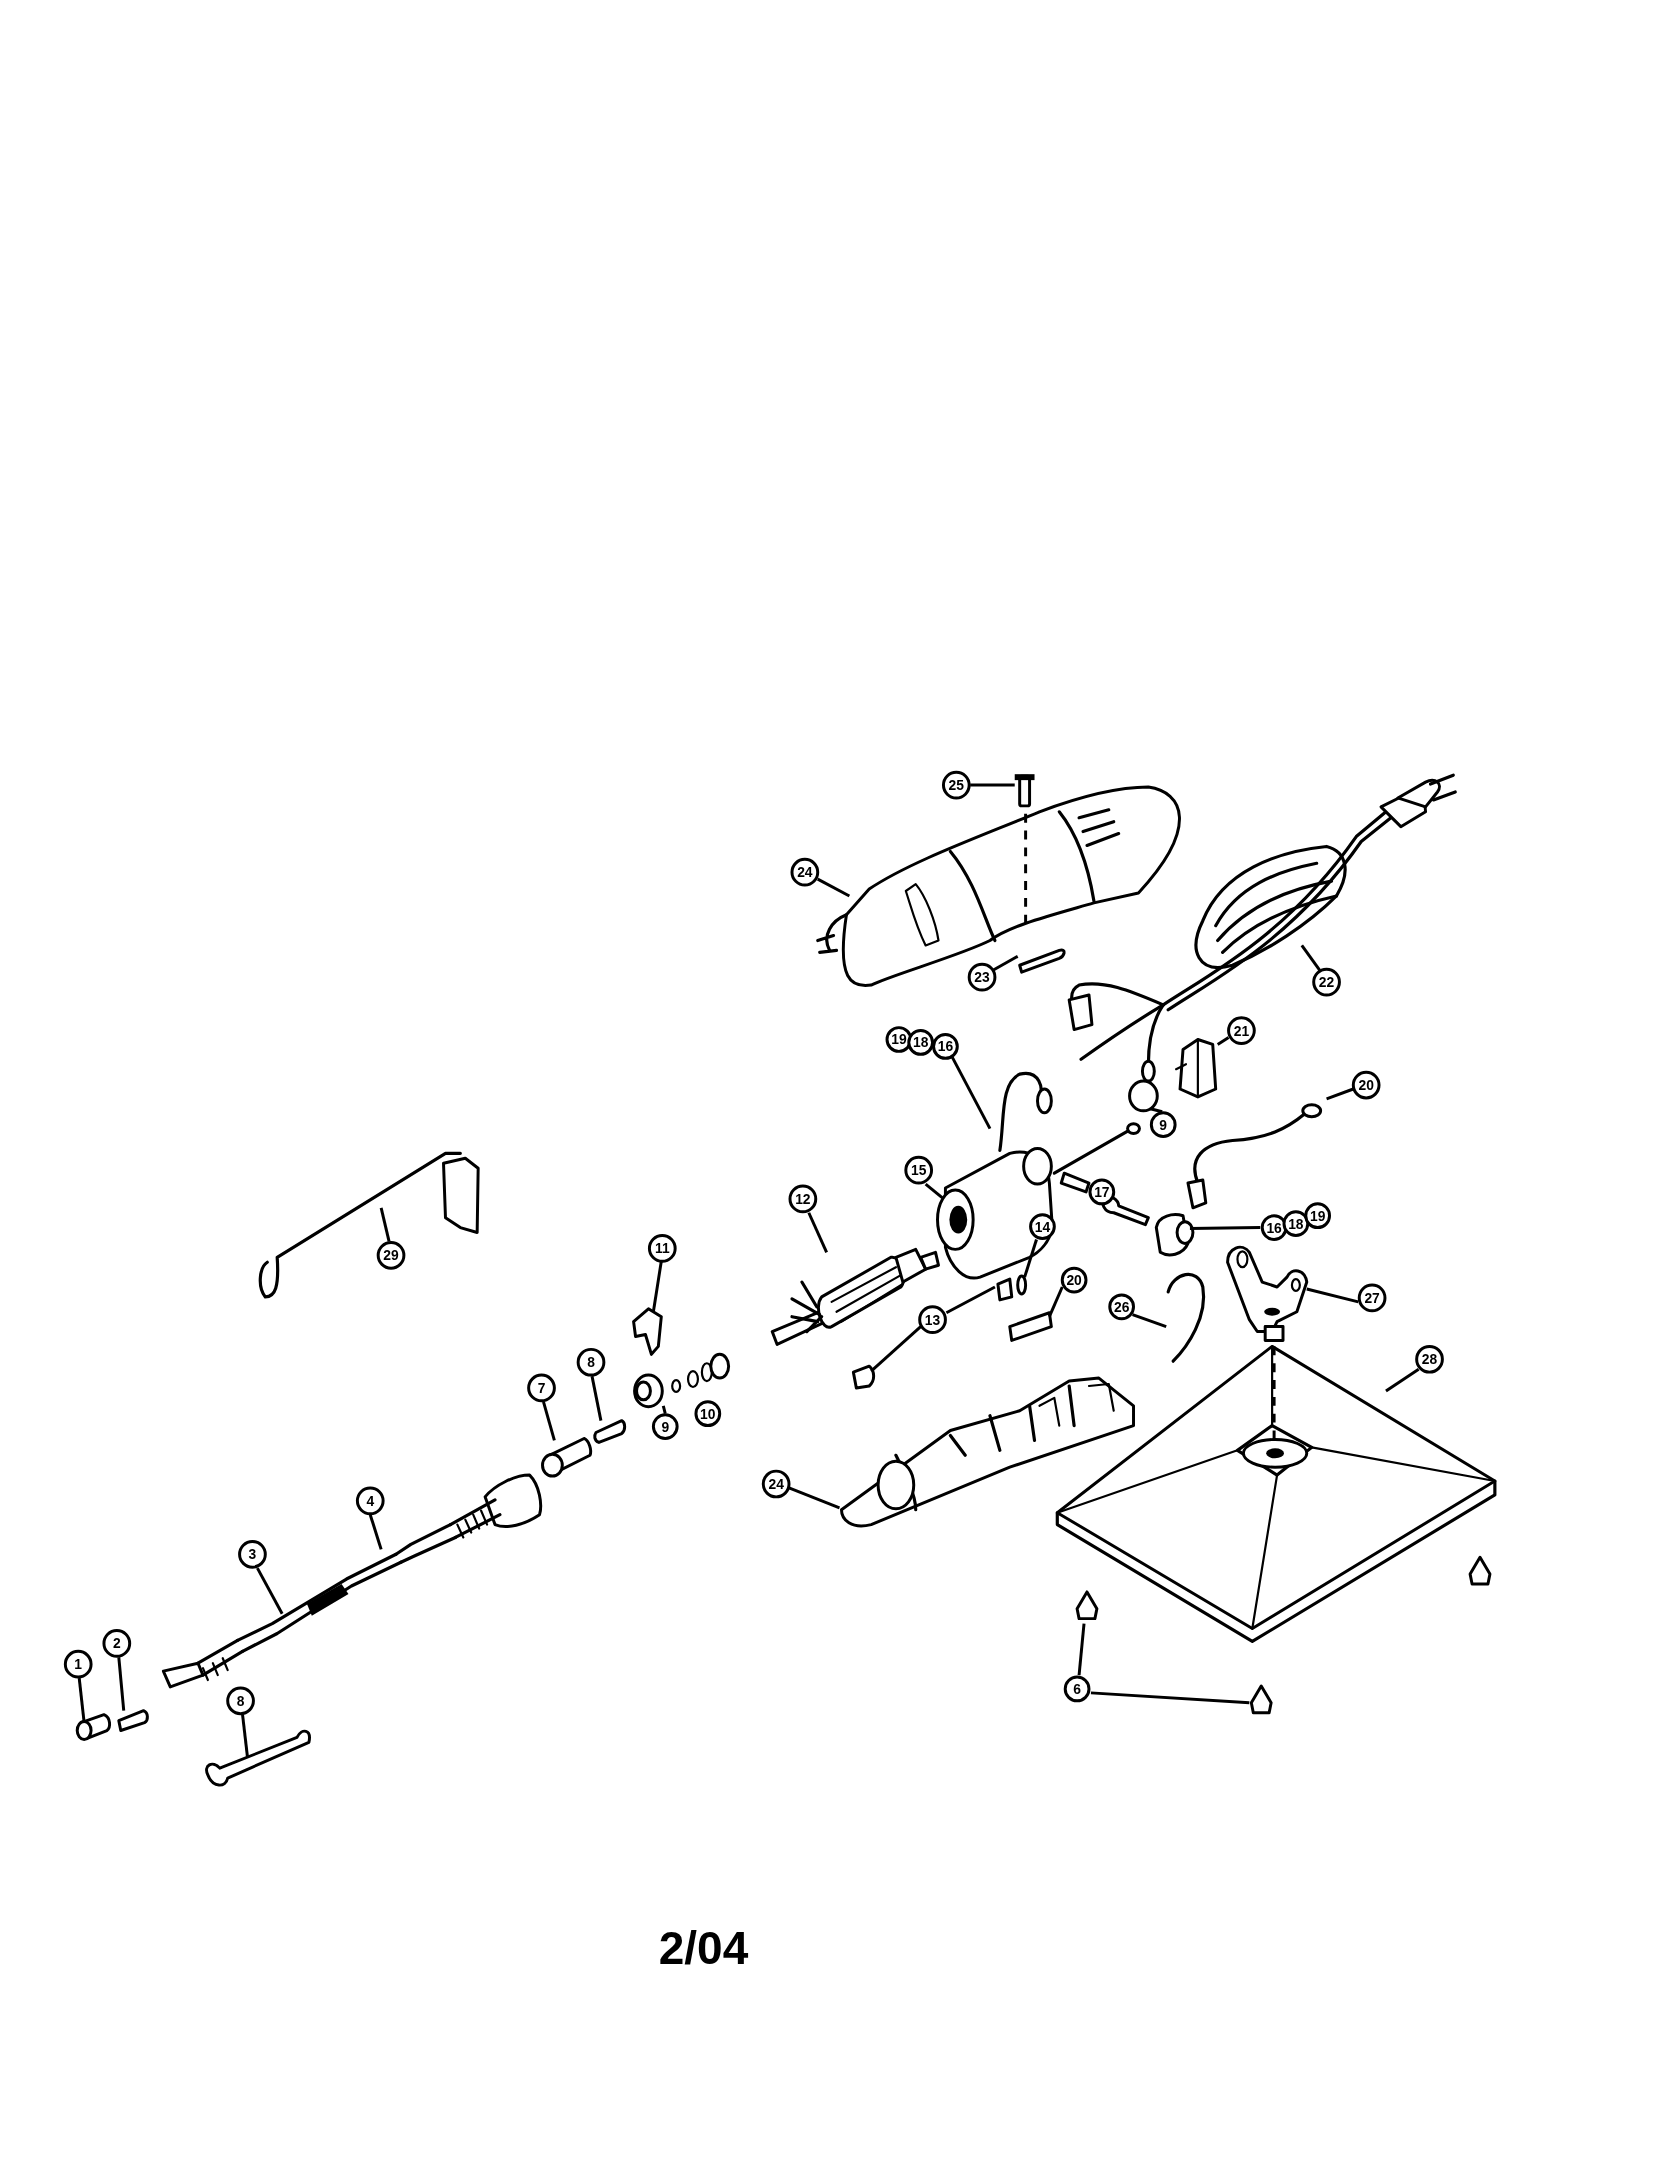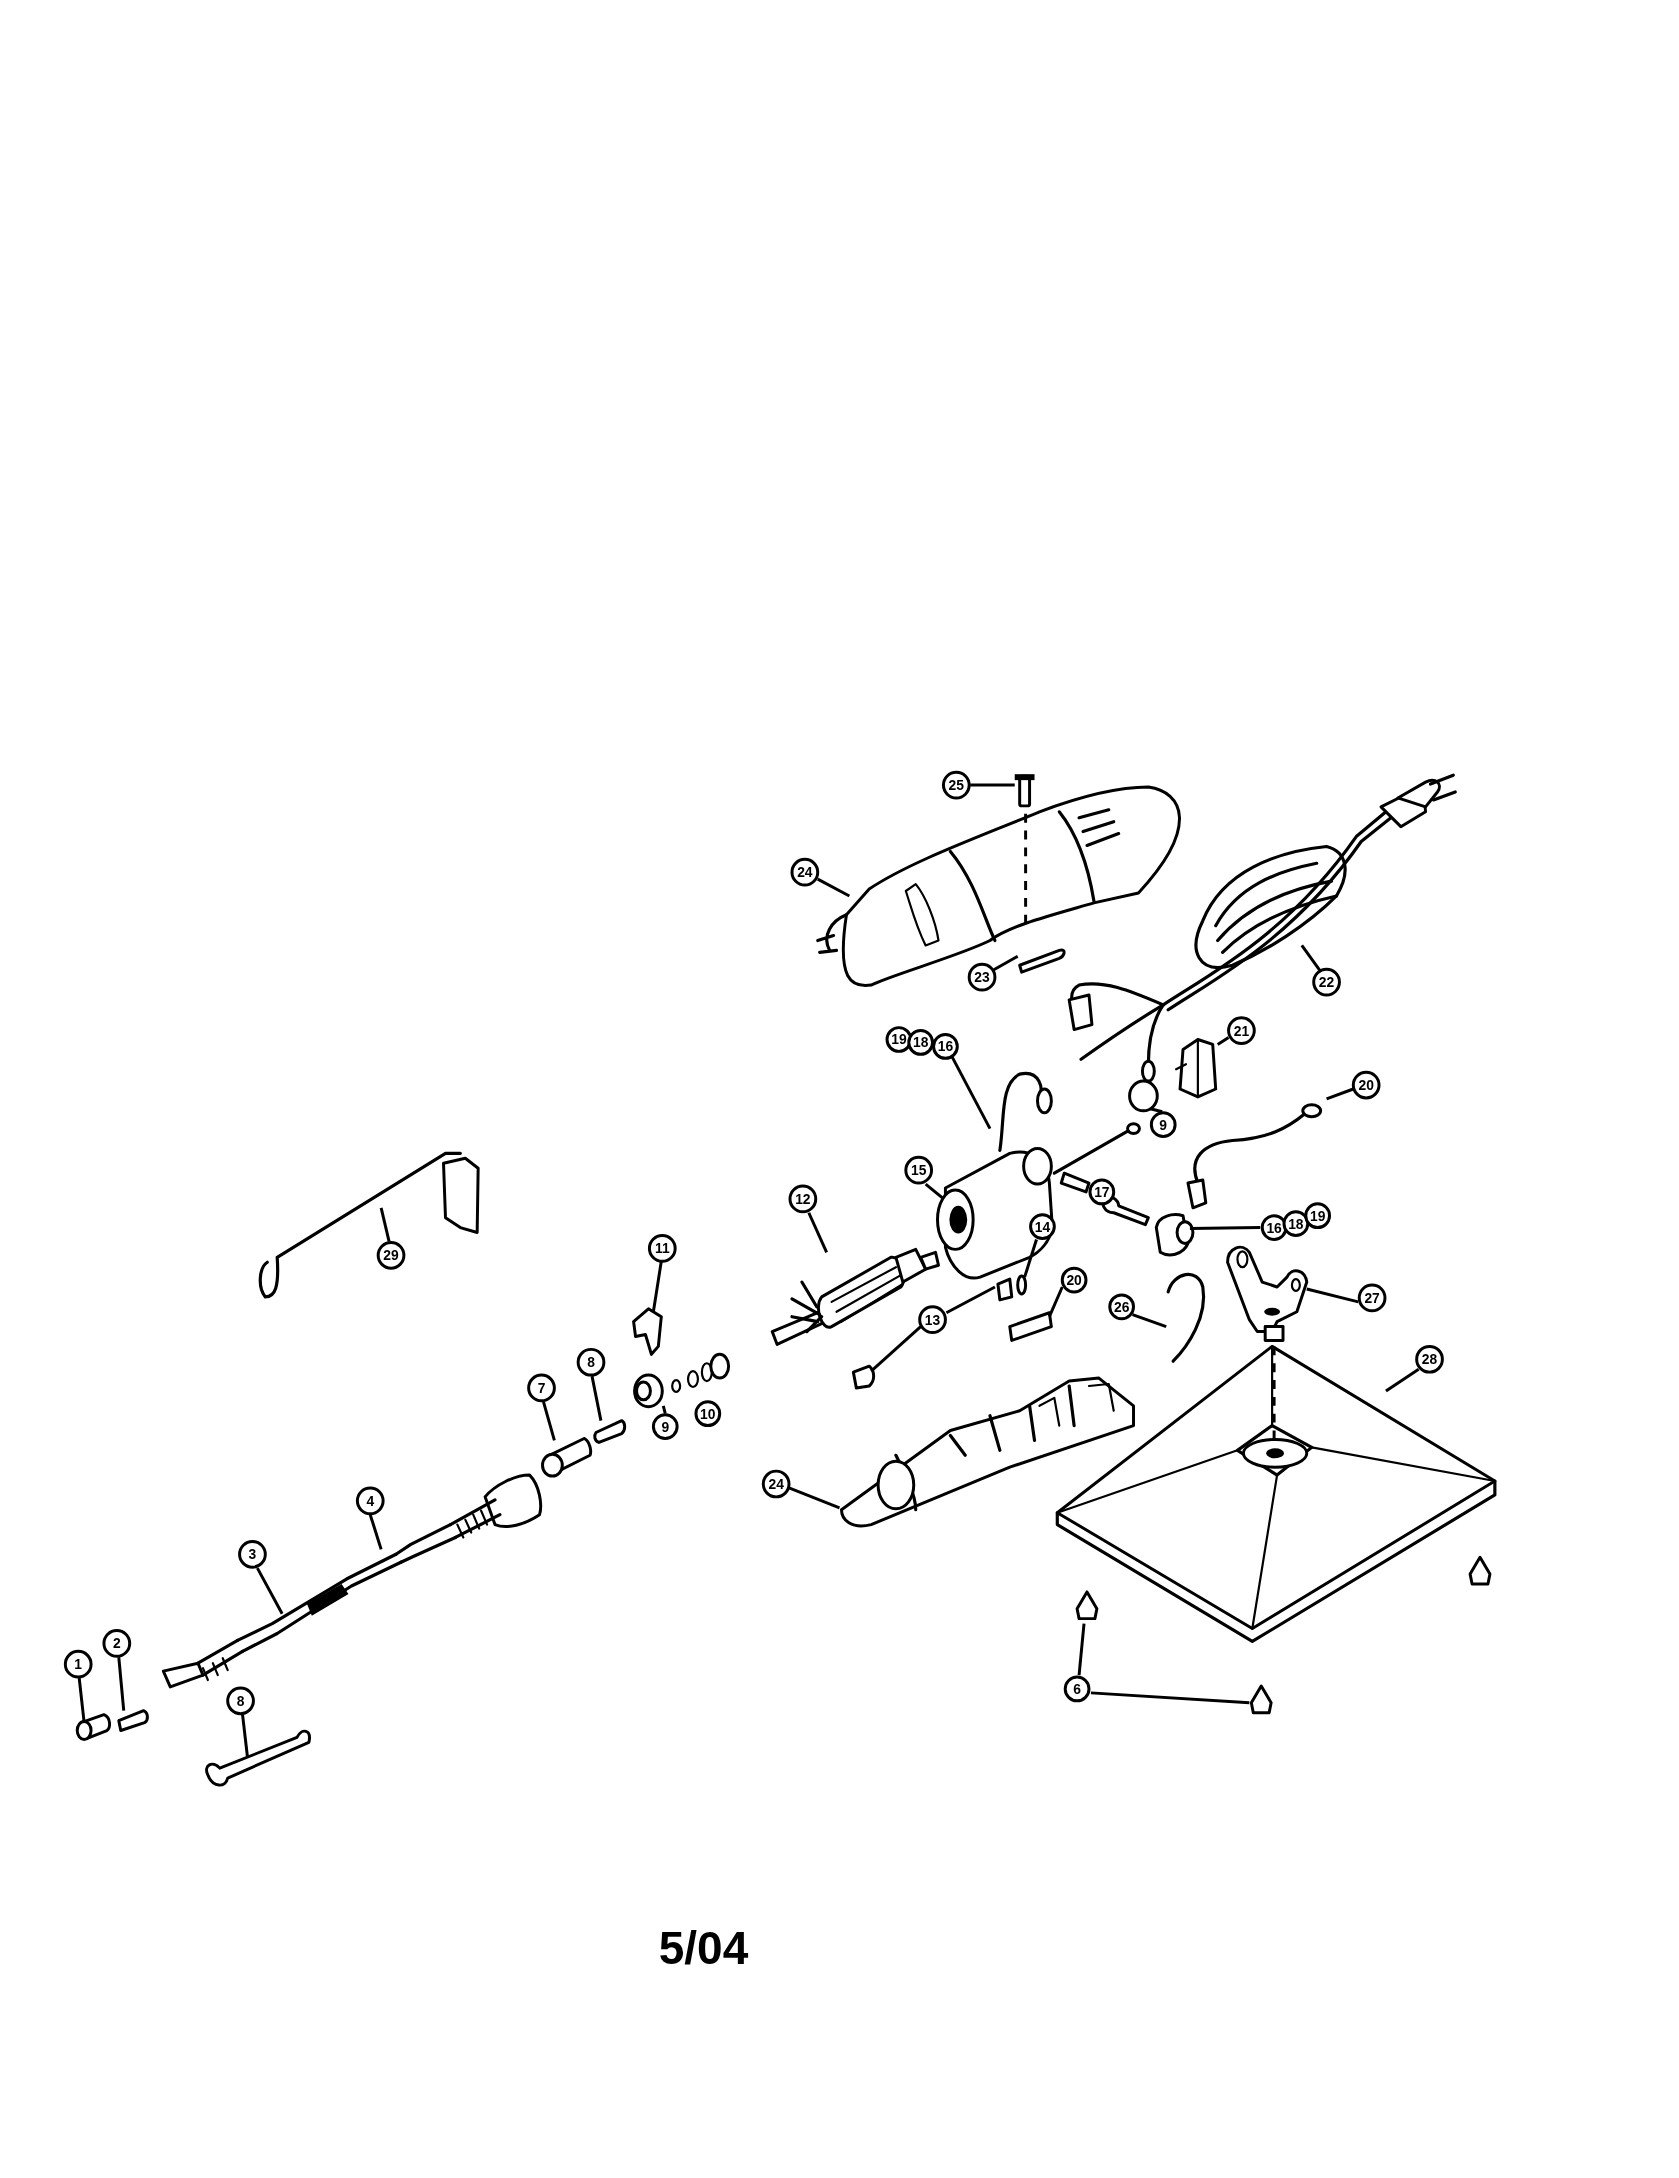--- a/index.html
+++ b/index.html
@@ -344,14 +344,14 @@
   <g class="callout">
       <circle cx="243" cy="1718" r="13"></circle>
       <text x="243" y="1718">8</text>
     </g>
   <g class="callout">
       <circle cx="1088" cy="1706" r="12"></circle>
       <text x="1088" y="1706">6</text>
     </g>
 </svg>
 
-<div id="page-date">5/04</div>
+<div id="page-date">2/04</div>
 
 
 </body></html>

